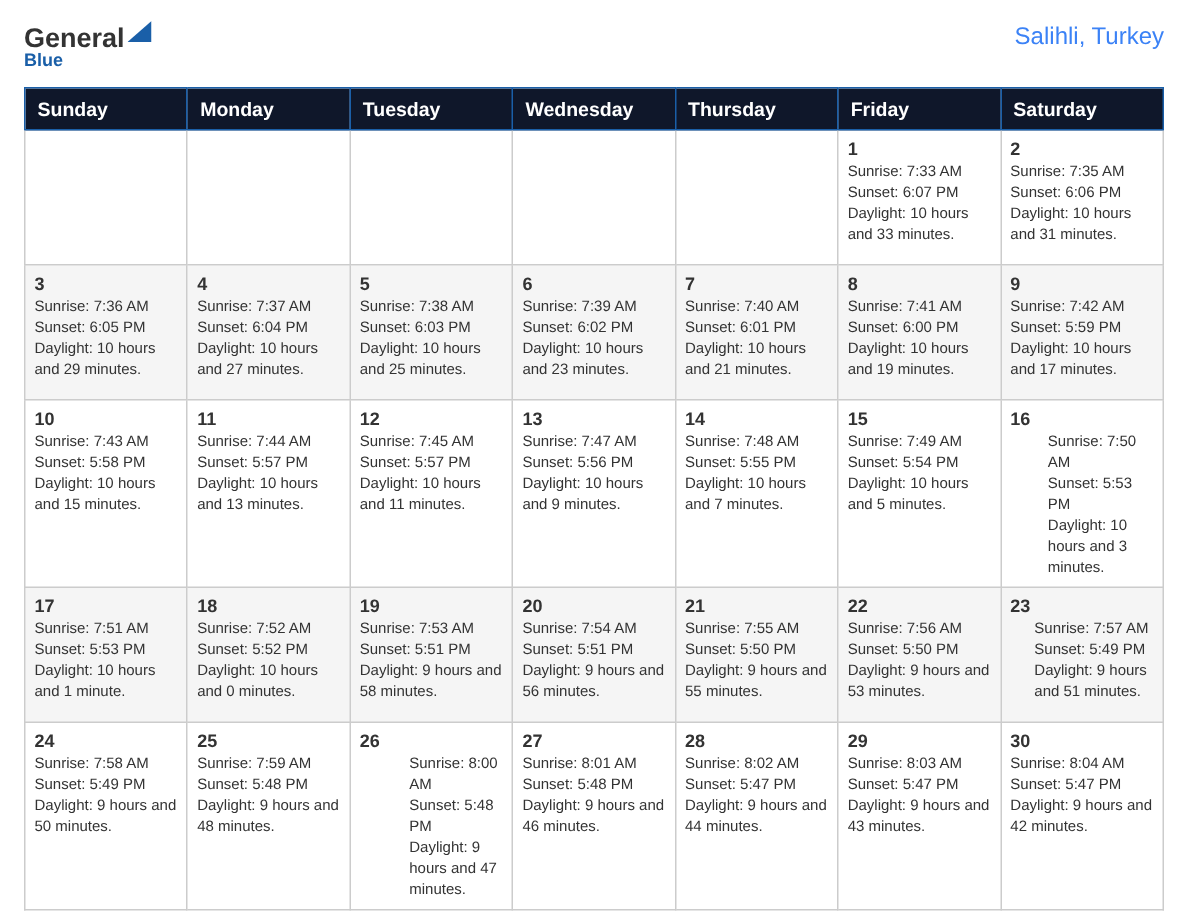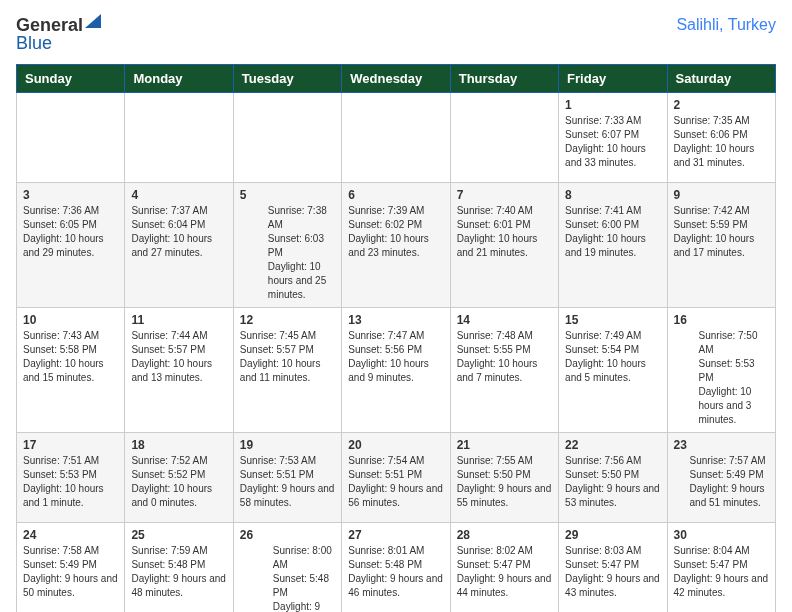--- a/index.html
+++ b/index.html
@@ -21,22 +21,22 @@
       flex-direction: column;
       align-items: flex-start;
     }
     .logo-text-general {
       font-size: 18px;
       font-weight: bold;
       color: #333;
       line-height: 1;
     }
     .logo-text-blue {
-      font-size: 18px;
-      font-weight: normal;
+      font-size: 12px;
+      font-weight: bold;
       color: #1a5fa8;
       line-height: 1;
     }
     .logo-row {
       display: flex;
       align-items: flex-start;
     }
     .title-area {
       text-align: right;
     }
@@ -74,21 +74,21 @@
       height: 90px;
       background: #fff;
     }
     .calendar tr:nth-child(even) td {
       background-color: #f5f5f5;
     }
     .calendar tr:nth-child(odd) td {
       background-color: #fff;
     }
     
-    .calendar thead tr th { background-color: #14532d; }
+    .calendar thead tr th { background-color: #0f172a; }
     .day-number {
       font-weight: bold;
       font-size: 12px;
       display: block;
       margin-bottom: 2px;
     }
     .day-info {
       font-size: 10px;
       line-height: 1.4;
       color: #333;
@@ -160,21 +160,21 @@
 Daylight: 10 hours and 29 minutes.</div>
         </td>
         <td>
           <span class="day-number">4</span>
           <div class="day-info" style="white-space: pre-line;">Sunrise: 7:37 AM
 Sunset: 6:04 PM
 Daylight: 10 hours and 27 minutes.</div>
         </td>
         <td>
           <span class="day-number">5</span>
-          <div class="day-info" style="white-space: pre-line; margin-left: 28px;">Sunrise: 7:38 AM
+          <div class="day-info" style="white-space: pre-line;">Sunrise: 7:38 AM
 Sunset: 6:03 PM
 Daylight: 10 hours and 25 minutes.</div>
         </td>
         <td>
           <span class="day-number">6</span>
           <div class="day-info" style="white-space: pre-line;">Sunrise: 7:39 AM
 Sunset: 6:02 PM
 Daylight: 10 hours and 23 minutes.</div>
         </td>
         <td>

